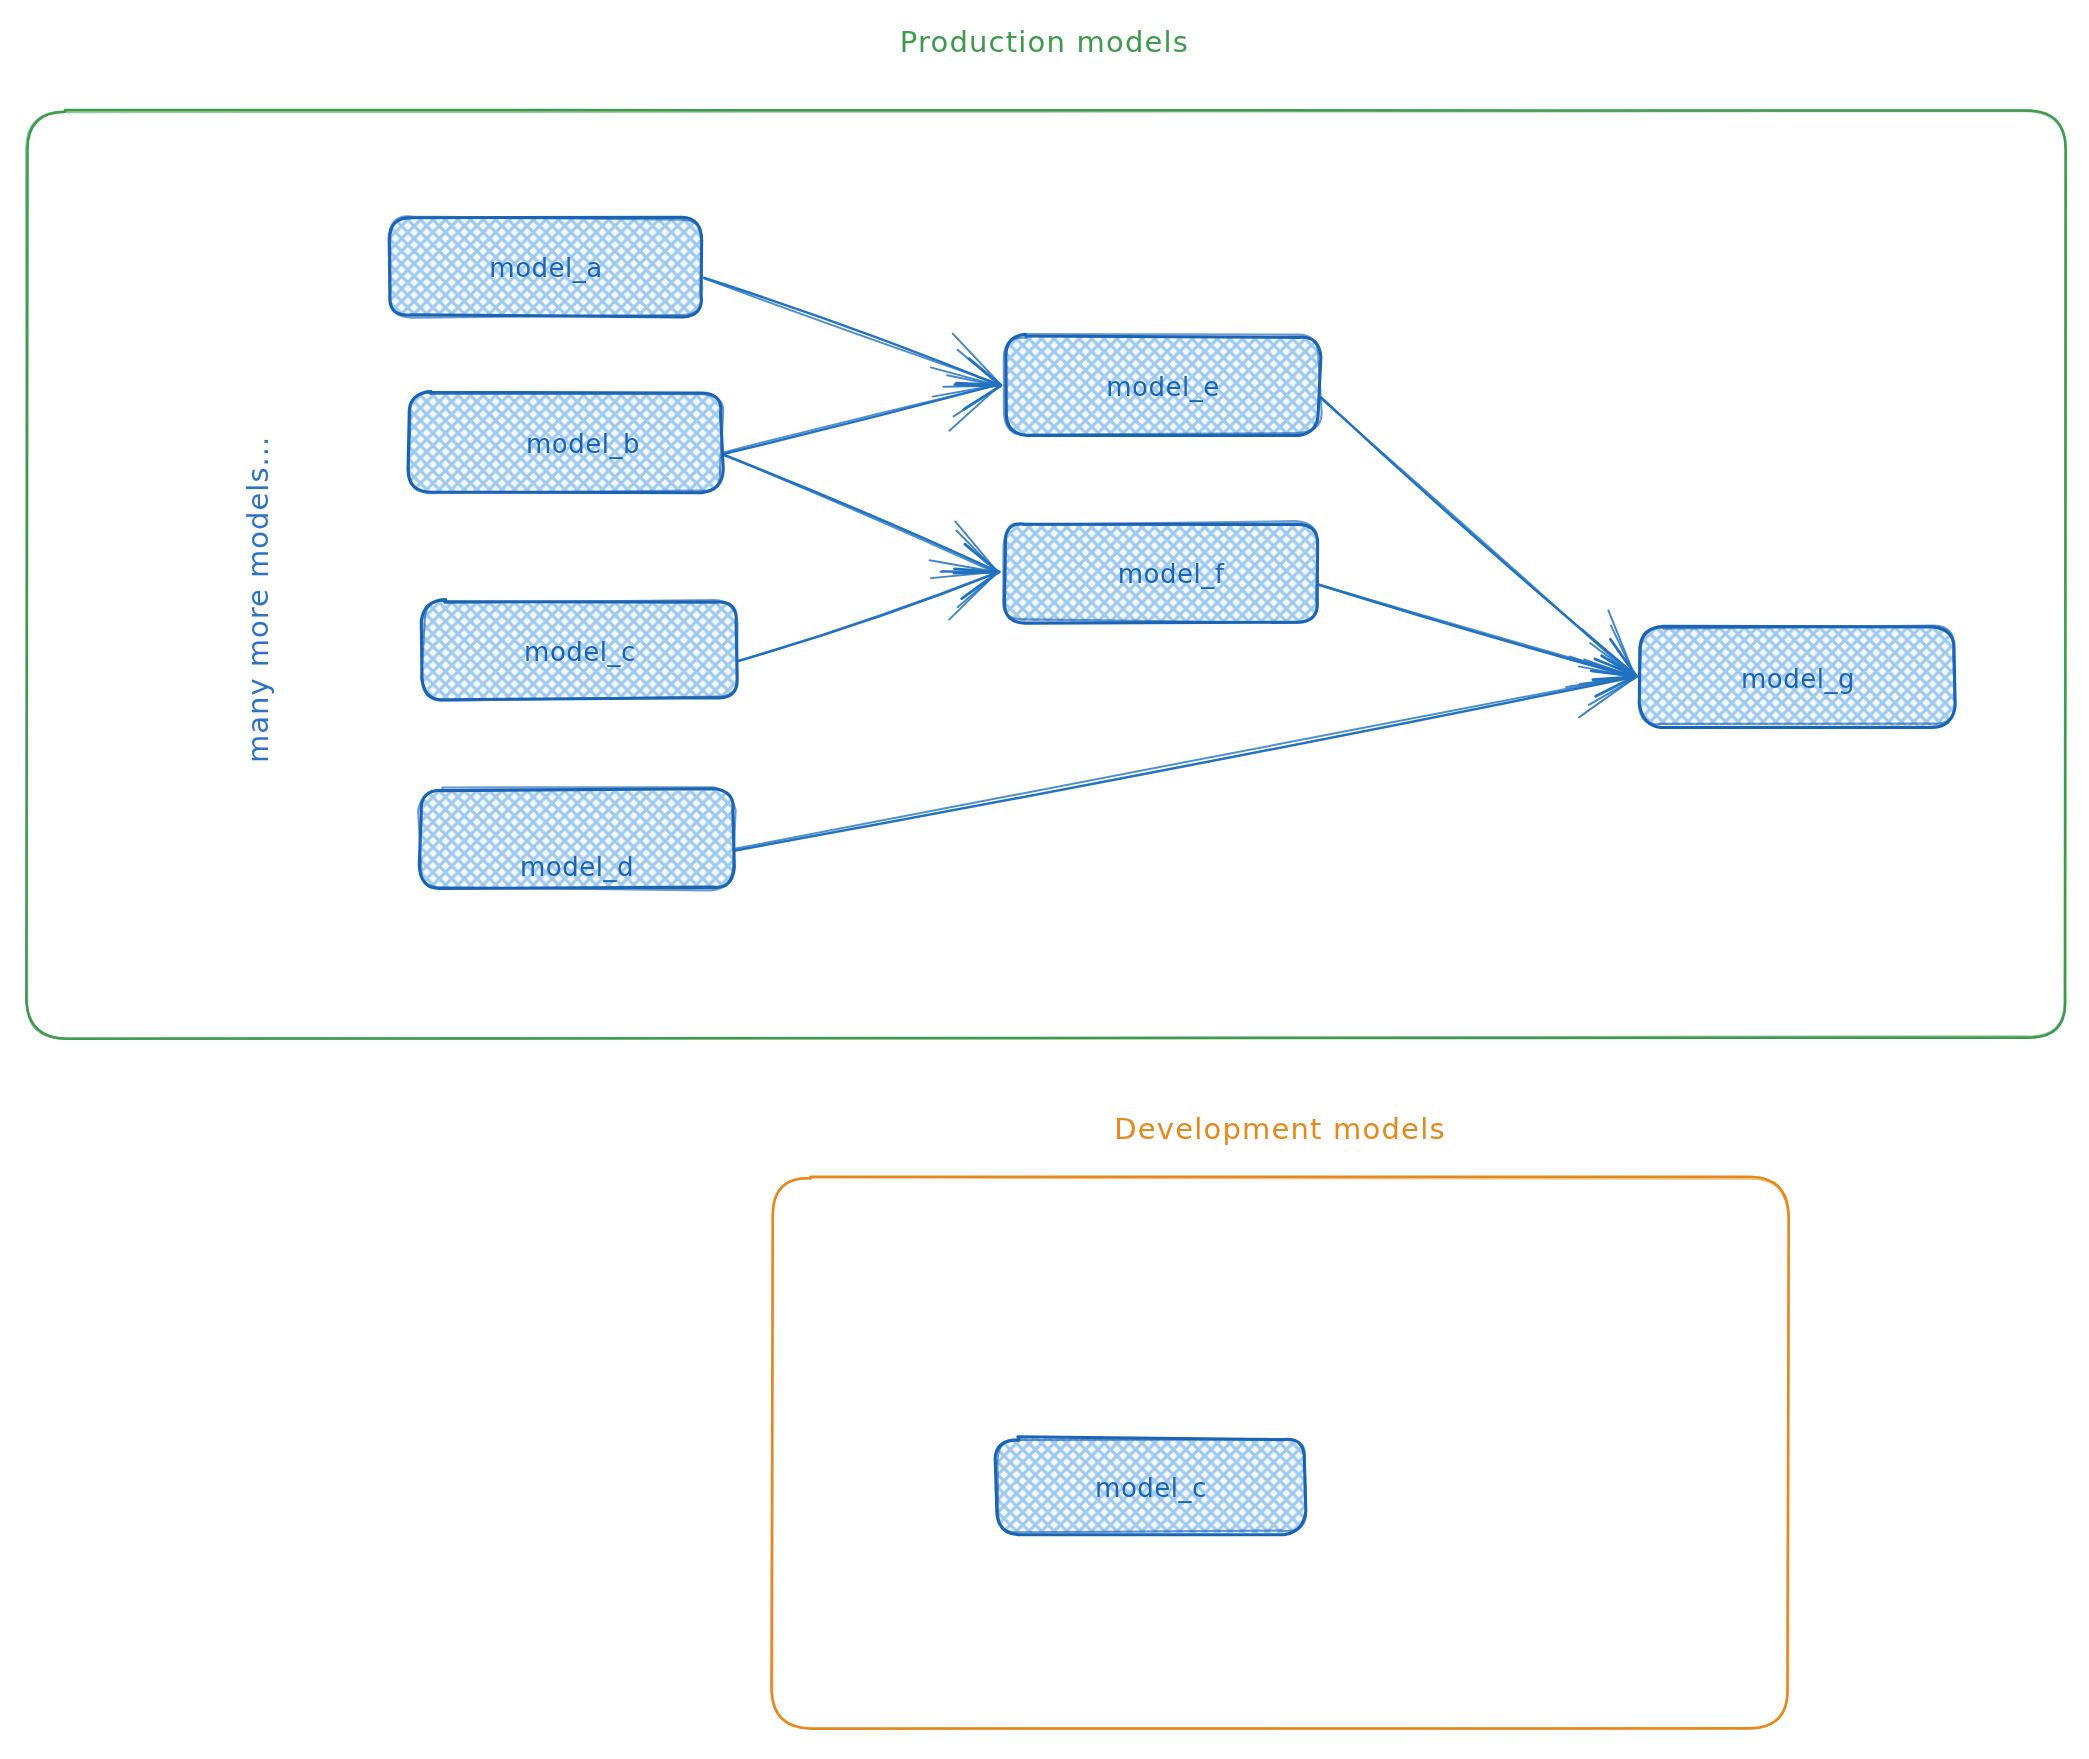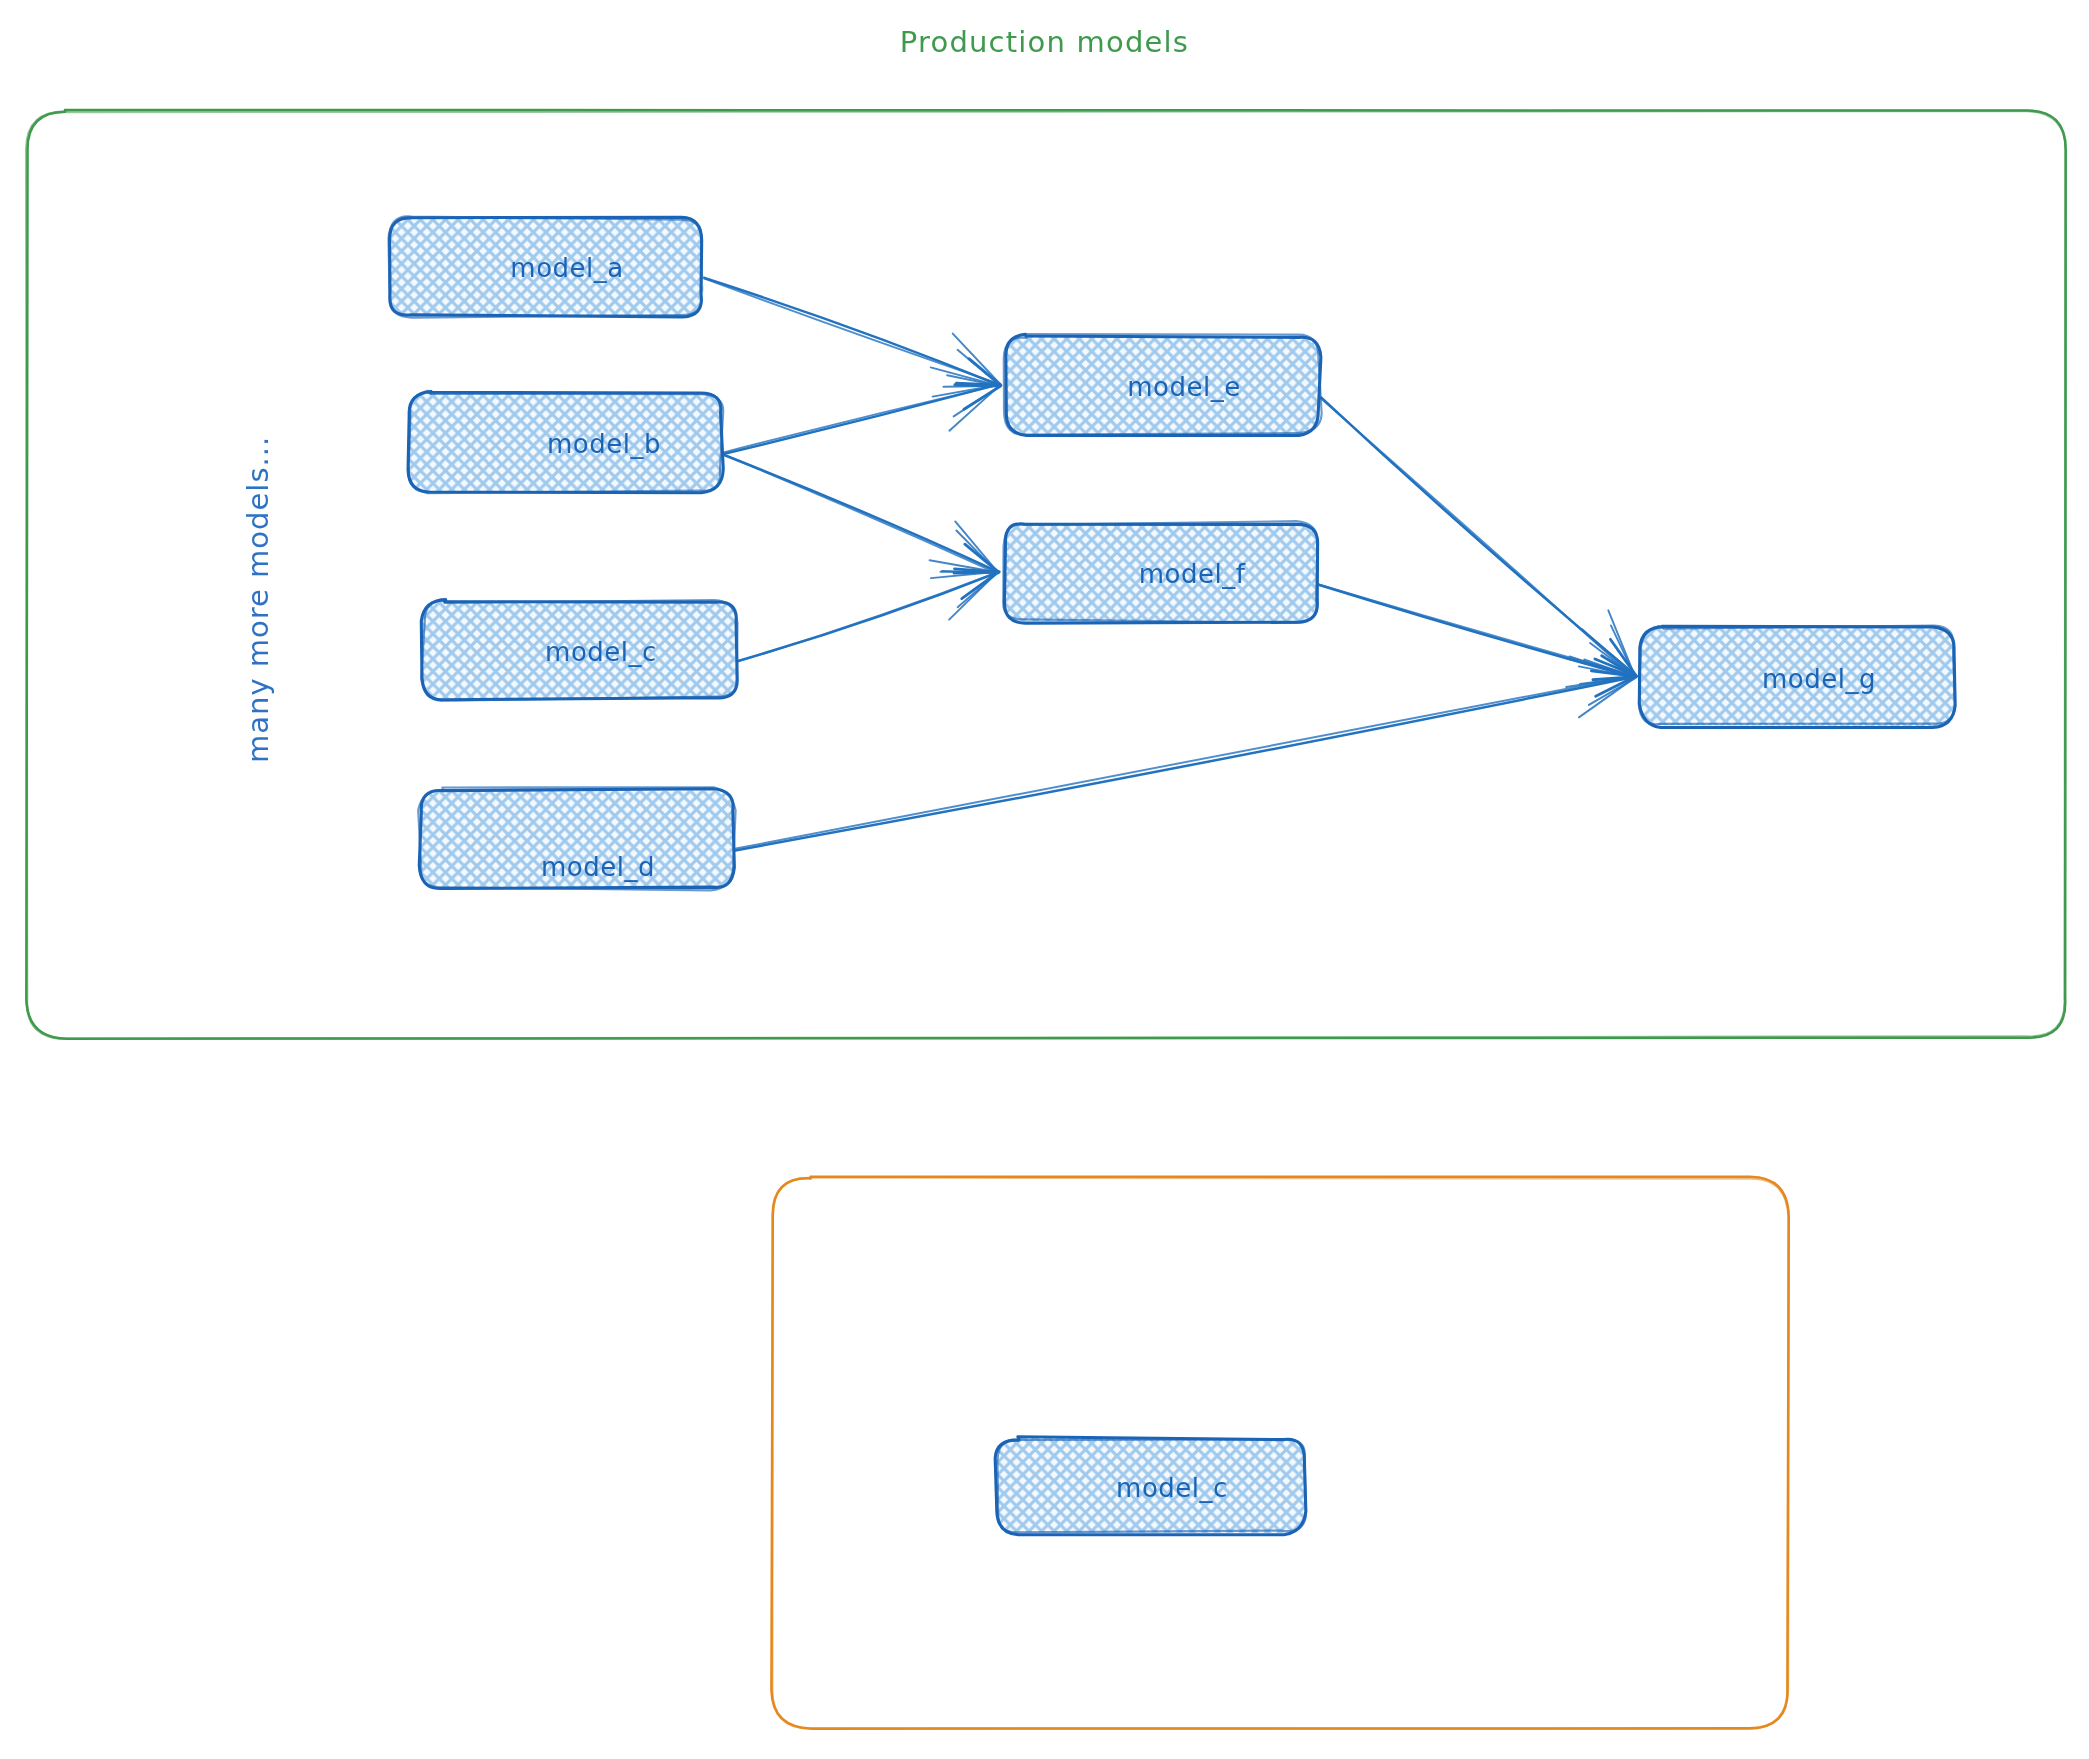--- a/index.html
+++ b/index.html
@@ -22,21 +22,20 @@
 
   .node-text{
     position:absolute;
     color:#1b64b5;
     font-family:"DejaVu Sans", sans-serif;
     font-size:26px;
     letter-spacing:0.5px;
     white-space:nowrap;
     transform:translate(-50%,-50%);
     pointer-events:none;
-    margin-left:21px;
   }
   #many-more{
     position:absolute;
     color:#2f72c4;
     font-family:"DejaVu Sans", sans-serif;
     font-size:29px;
     letter-spacing:1px;
     white-space:nowrap;
     transform-origin:0 0;
     transform:translate(241px,763px) rotate(-90deg);
@@ -163,20 +162,21 @@
           <path d="M1053.1817906916522,1490.1953196411464 L1330.09024796532,1489.252150774073 Q1352.7498499937587,1489.7281632664744 1351.680780434879,1512.688170934463 L1351.1297216653961,1566.5562612294482 Q1351.7501573804068,1587.694105649271 1329.9060001615462,1588.824621129839 L1054.8402929552553,1587.6960316899215 Q1032.3251182800275,1588.0090819601478 1031.6103906872265,1566.698207975178 L1032.1683880095688,1511.285443425265 Q1032.2695326631747,1490.0377466206148 1053.8139036181913,1489.8679460529088 Z" fill="#f5fafe" stroke="none"></path>
           <path d="M1054.8279073723256,1489.1213083267312 L1330.0822859284385,1490.3761684423666 Q1351.9838157657923,1489.969131851601 1352.8101867683745,1511.5197429658938 L1351.1295326769489,1566.5236589252127 Q1352.0210392479416,1587.5737326147378 1329.8734619621064,1587.914566278837 L1053.640932894005,1587.278468179786 Q1032.1494042461036,1588.3038932090644 1031.2358324289955,1566.1920610254128 L1031.9521759990846,1512.475035954162 Q1031.4343491555817,1490.8655038424606 1053.654232788344,1490.631696701763 Z" fill="url(#hatch)" stroke="none" opacity="0.95"></path>
           <path d="M1054.44935455427,1488.2913856506773 L1329.649728488107,1491.1920269026384 Q1351.9741168984092,1488.2949733734574 1351.2304387082488,1513.261120606894 L1352.7184165966316,1565.3500076299301 Q1350.3031959534171,1587.1651764859282 1330.041483689212,1589.718031694143 L1054.8723110211417,1589.6383670822895 Q1033.6458995835137,1588.7759265911652 1032.6281673442704,1565.5657688147228 L1030.8905010226604,1510.2390462041083 Q1032.072847711422,1491.155106831973 1055.567358495373,1491.4940007225116 Z" fill="none" stroke="#1b64b5" stroke-width="3.2" stroke-linecap="round" stroke-linejoin="round"></path>
           <path d="M1052.3244381908908,1491.6330797811192 L1330.5911930575926,1490.951767207846 Q1354.1239784739557,1490.4345572008913 1351.2486736783053,1509.490201807064 L1352.9754594745,1567.1531862753225 Q1352.4145943178862,1589.1288717764098 1327.8023998739209,1585.4510448575259 L1053.4323214585113,1587.363441039046 Q1032.8370023266584,1587.8019599448899 1034.0310708544362,1565.1657809742567 L1033.3158833998796,1512.7972625271404 Q1034.4210053944128,1487.9815364363517 1054.9383071081425,1492.5089942002246 Z" fill="none" stroke="#1b64b5" stroke-width="2.2" stroke-linecap="round" stroke-linejoin="round" opacity="0.65"></path>
         </g>
       </g>
   </svg>
 
   <div class="grp-label" id="prod-label">Production models</div>
 
+  <div class="grp-label" id="dev-label">Development models</div>
 
   <div id="many-more">many more models...</div>
 
   <div id="node-labels">
       <div class="node-text" style="left: 546px; top: 268px;">model_a</div>
       <div class="node-text" style="left: 583px; top: 444px;">model_b</div>
       <div class="node-text" style="left: 580px; top: 652px;">model_c</div>
       <div class="node-text" style="left: 577px; top: 867px;">model_d</div>
       <div class="node-text" style="left: 1163px; top: 387px;">model_e</div>
       <div class="node-text" style="left: 1161px; top: 574px; padding-left: 20px;">model_f</div>

